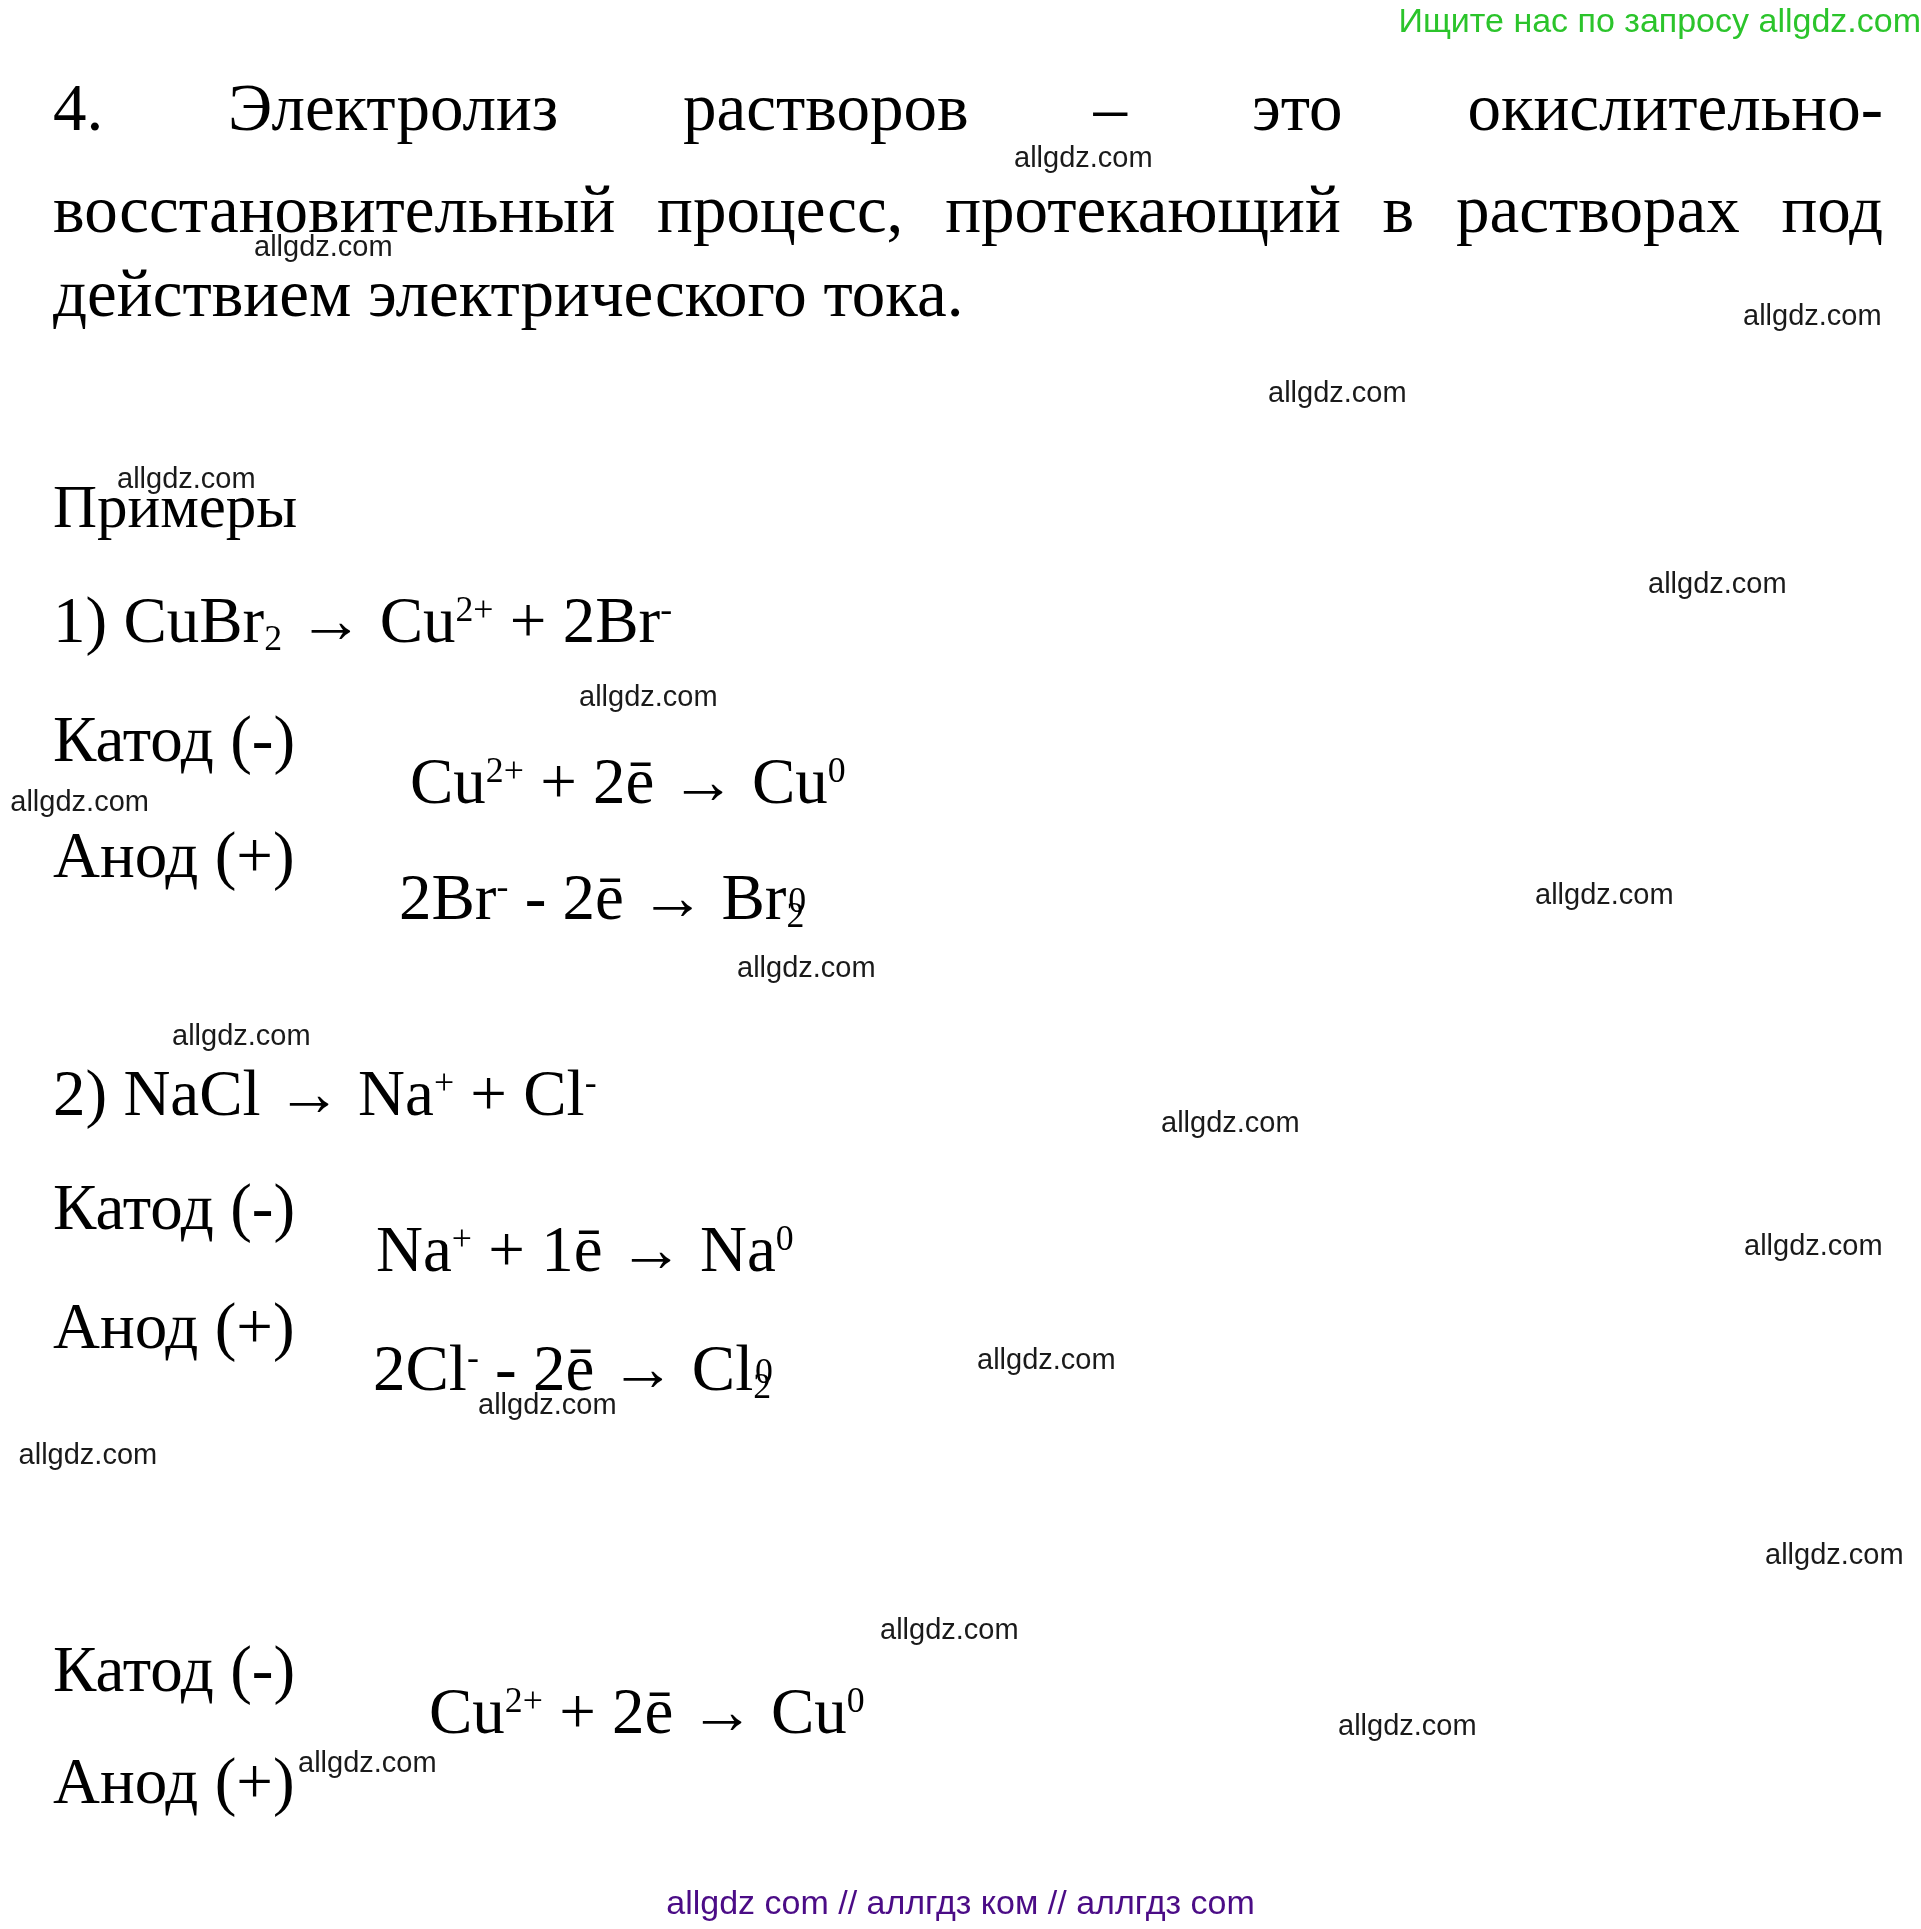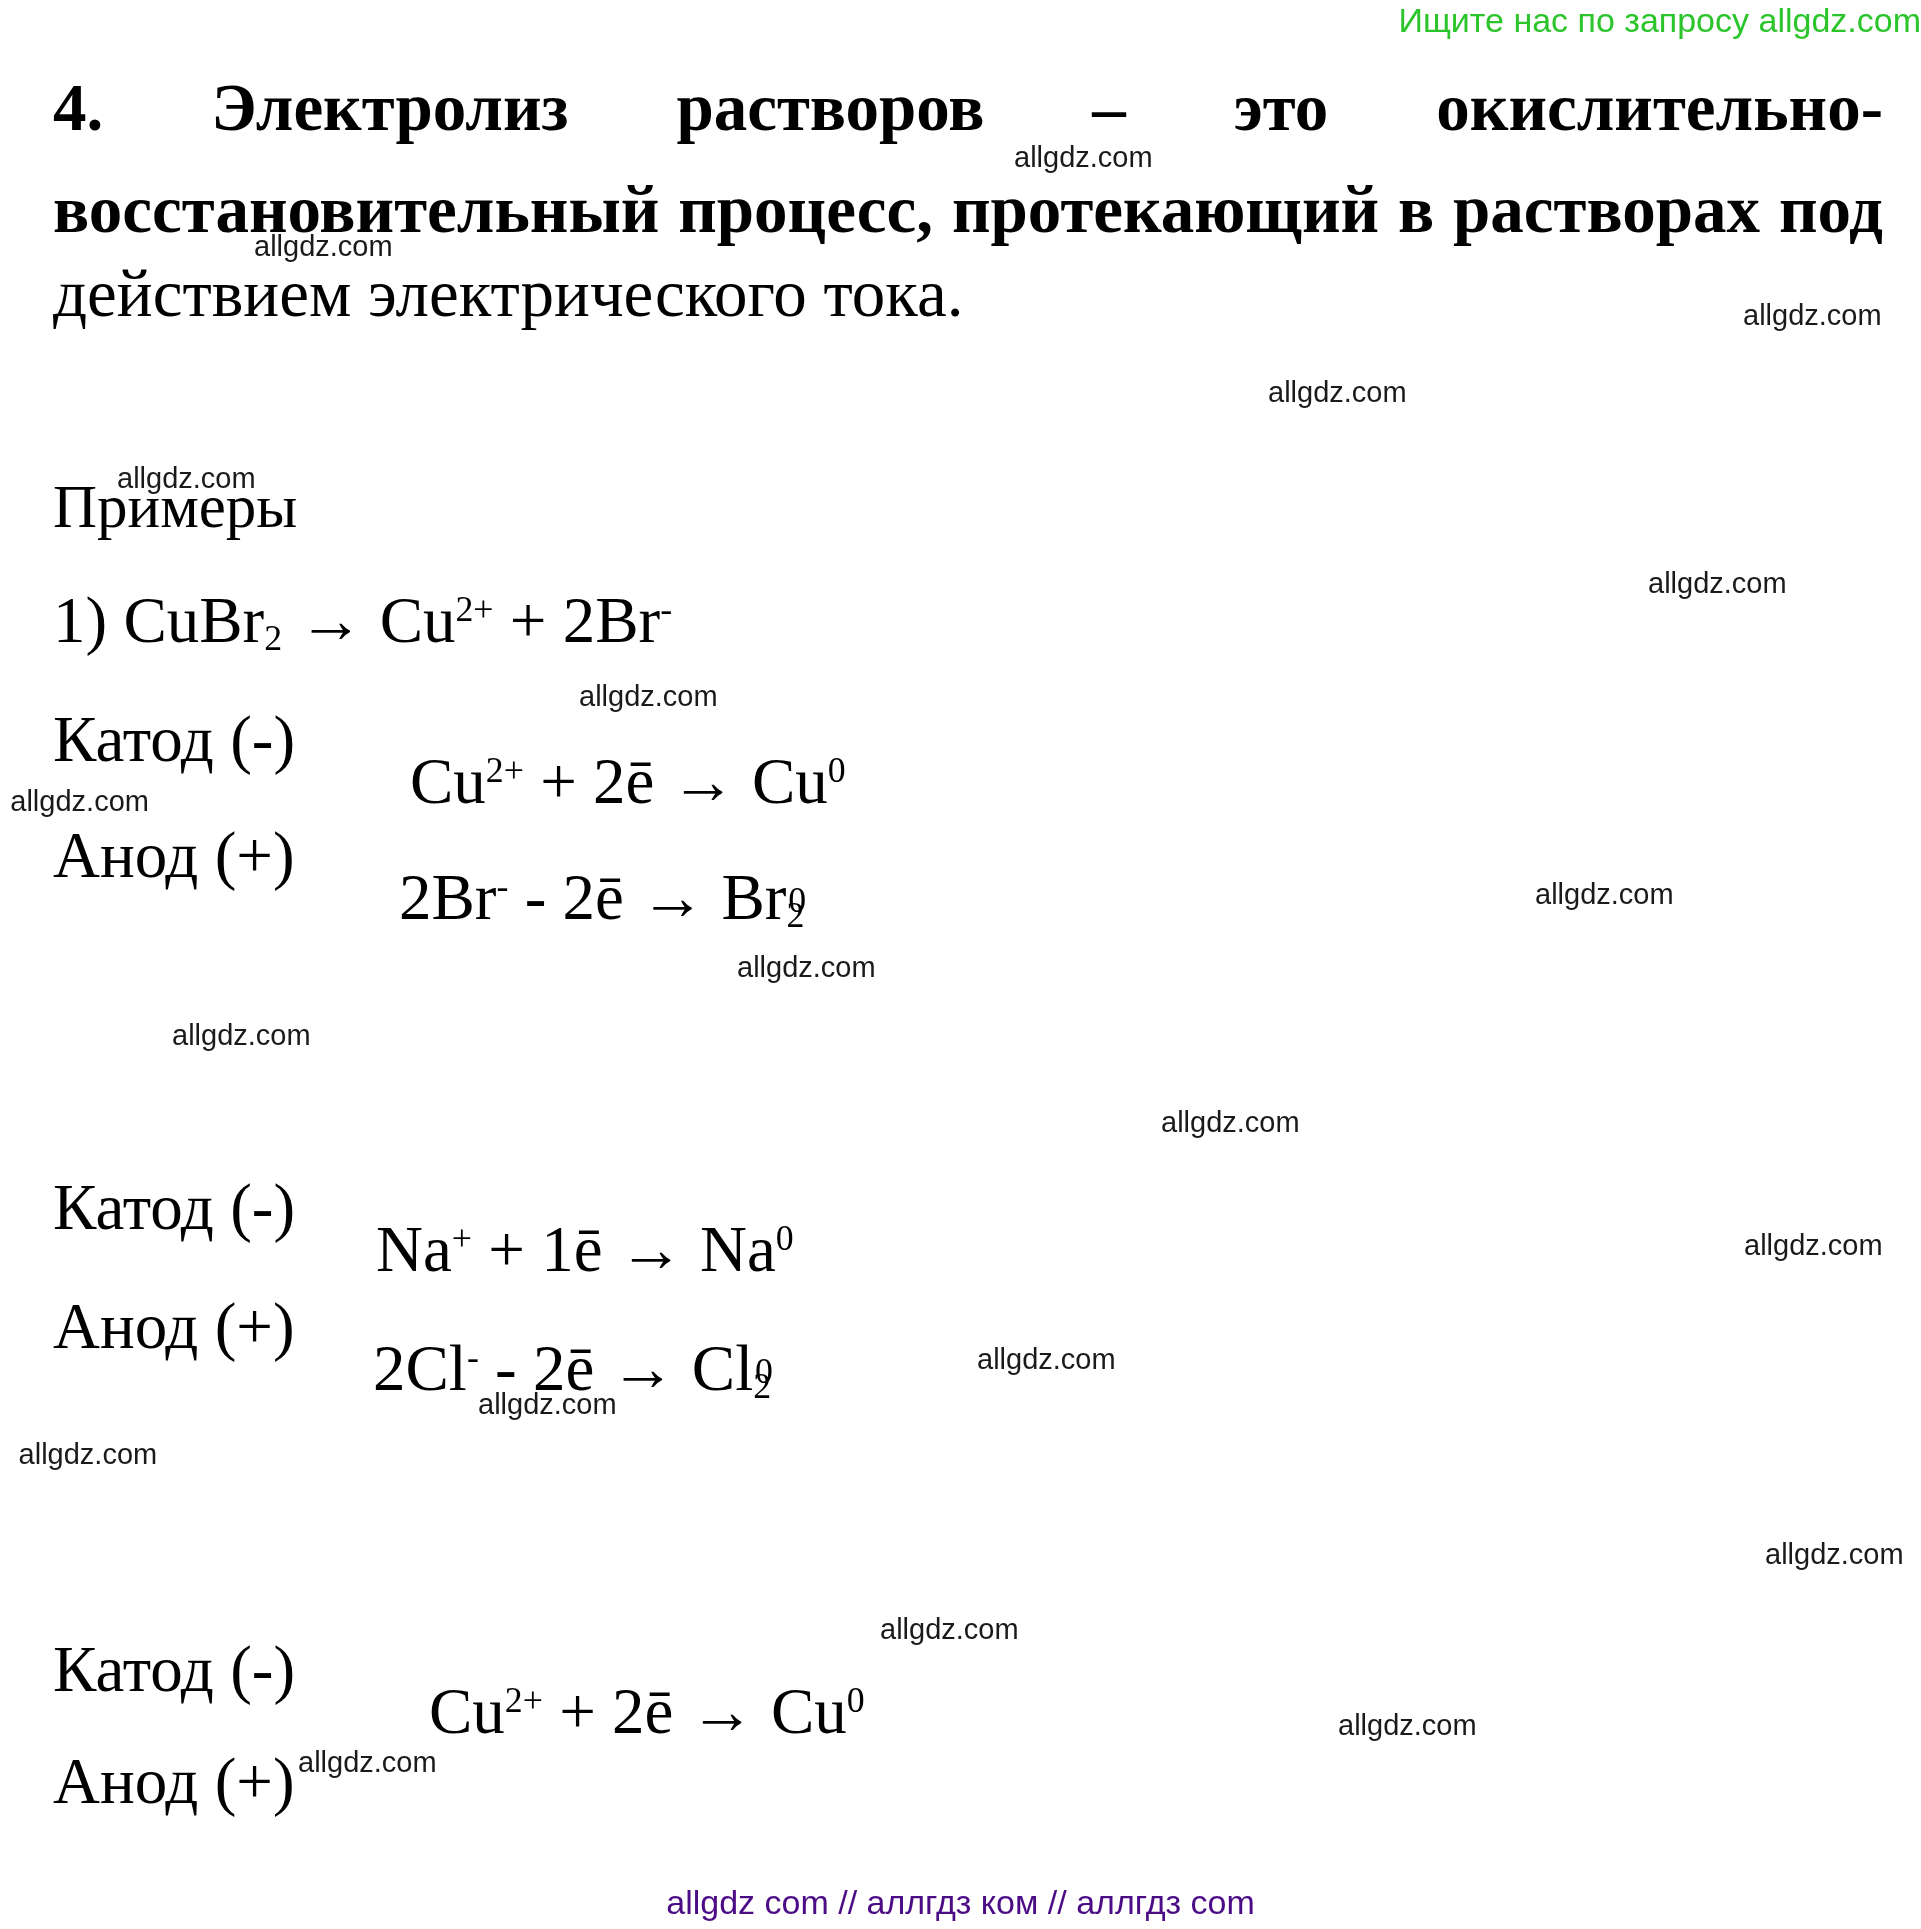--- a/index.html
+++ b/index.html
@@ -14,21 +14,21 @@
   }
   .banner-bottom {
     position:absolute; top:1882px; left:0; width:100%; text-align:center;
     font-family:"Liberation Sans","DejaVu Sans",sans-serif;
     font-size:34px; line-height:1.2; color:#4B0C86; white-space:nowrap;
   }
   .par-line {
     position:absolute; left:53px; width:1830px;
     font-size:67px; line-height:1.1; white-space:normal;
   }
-  .justify { text-align:justify; text-align-last:justify;font-weight:bold; }
+  .justify { text-align:justify; text-align-last:justify; }
   .heading {
     position:absolute; left:53px; font-size:61px; line-height:1.1; white-space:nowrap;
   }
   .fline {
     position:absolute; left:53px; font-size:65px; line-height:1.1; white-space:nowrap;text-align:center;
   }
   .row {
     position:absolute; left:53px; right:0; height:89px;
     font-size:65px; line-height:1.1; white-space:nowrap;
   }
@@ -60,20 +60,21 @@
   <div class="fline fx" style="top:585px">1) CuBr<sub>2</sub> → Cu<sup>2+</sup> + 2Br<sup>-</sup></div>
   <div class="row" style="top:704px">
     <span class="label">Катод (-)</span>
     <span class="eq fx" style="left:357px">Cu<sup>2+</sup> + 2ē → Cu<sup>0</sup></span>
   </div>
   <div class="row" style="top:820px">
     <span class="label">Анод (+)</span>
     <span class="eq fx" style="left:346px">2Br<sup>-</sup> - 2ē → Br<span class="subsup"><sub>2</sub><sup>0</sup></span></span>
   </div>
 
+  <div class="fline fx" style="top:1058px">2) NaCl → Na<sup>+</sup> + Cl<sup>-</sup></div>
   <div class="row" style="top:1172px">
     <span class="label">Катод (-)</span>
     <span class="eq fx" style="left:323px">Na<sup>+</sup> + 1ē → Na<sup>0</sup></span>
   </div>
   <div class="row" style="top:1291px">
     <span class="label">Анод (+)</span>
     <span class="eq fx" style="left:320px">2Cl<sup>-</sup> - 2ē → Cl<span class="subsup"><sub>2</sub><sup>0</sup></span></span>
   </div>
 
   <div class="row" style="top:1634px">

